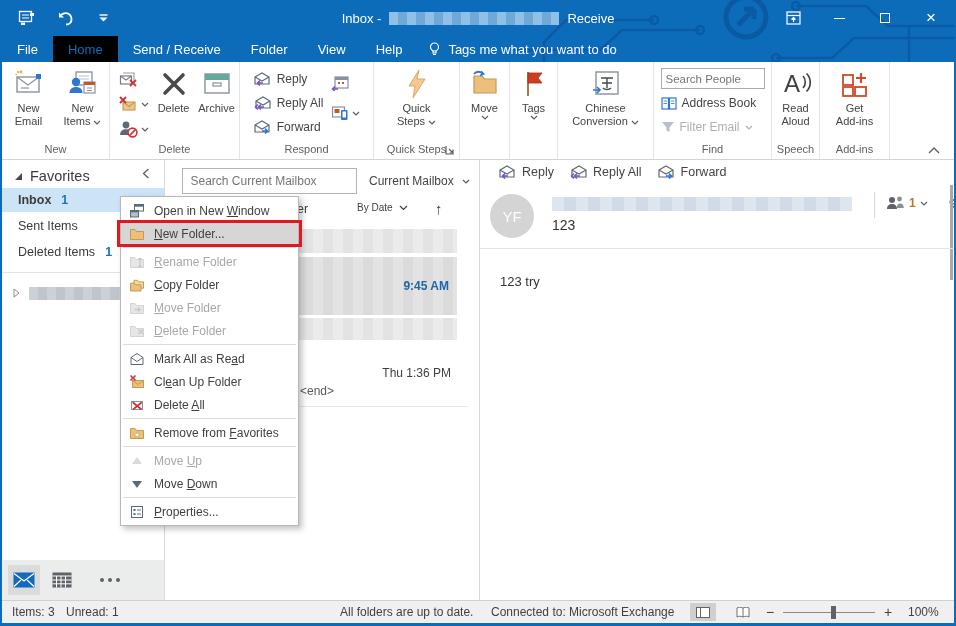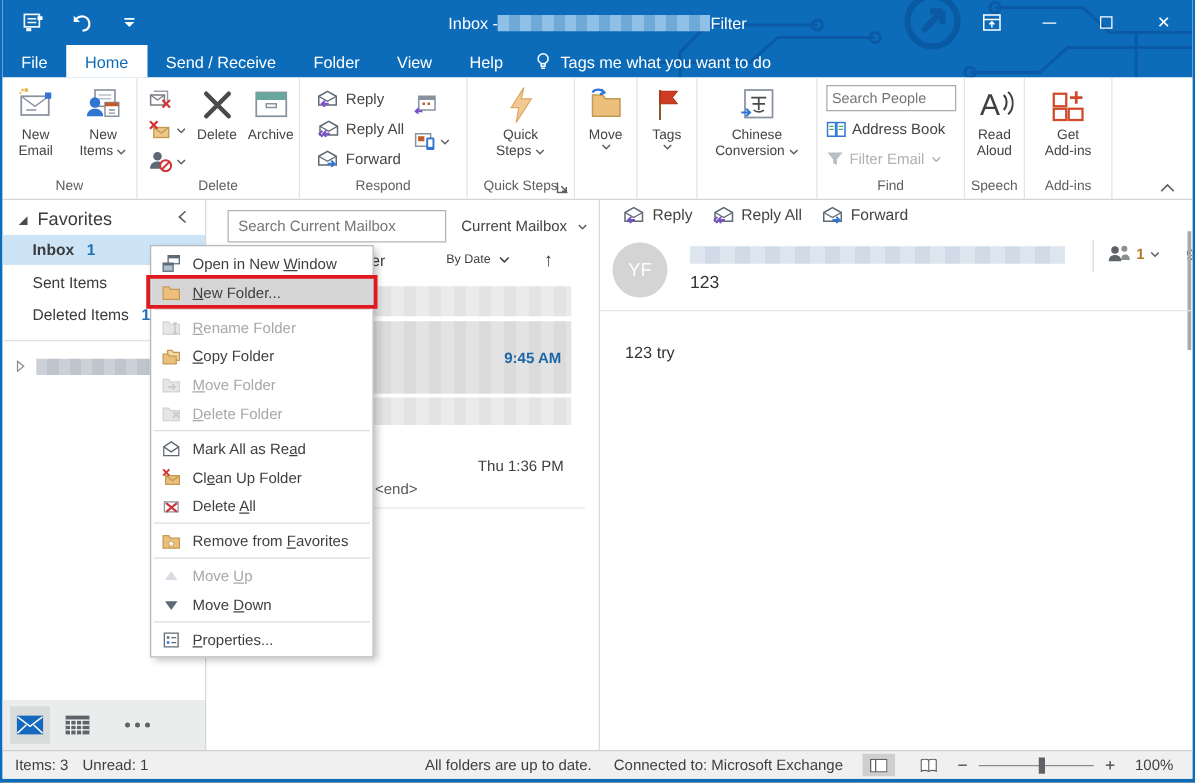--- a/index.html
+++ b/index.html
@@ -9,30 +9,30 @@
     font-family:"Liberation Sans","DejaVu Sans",sans-serif;color:#3f3f3f;
     border-left:2px solid #0d6cba;border-right:2px solid #0d6cba;border-bottom:3px solid #0d6cba;
   }
   
   .header{position:absolute;left:0;top:0;width:100%;height:62px;background:#0d6cba;}
   .header-pattern{position:absolute;right:0;top:0;width:440px;height:62px;pointer-events:none;}
   .titlebar{position:absolute;left:0;top:0;width:100%;height:36px;}
   .qat{position:absolute;left:14px;top:0;height:36px;display:flex;align-items:center;gap:16px;z-index:2;}
   .qat .qbtn{width:22px;height:22px;display:flex;align-items:center;justify-content:center;cursor:default;}
   .win-title{position:absolute;left:0;right:0;top:0;height:36px;display:flex;align-items:center;justify-content:center;
-    color:#fff;font-size:13px;gap:0;z-index:1;white-space:nowrap;}
+    color:#fff;font-size:13px;gap:8px;z-index:1;white-space:nowrap;}
   .win-controls{position:absolute;right:0;top:0;height:36px;display:flex;z-index:3;}
   .win-btn{width:46px;height:36px;display:flex;align-items:center;justify-content:center;color:#fff;}
   .win-btn .maxbox{width:10px;height:10px;border:1px solid #fff;}
   .win-btn .minbar{width:11px;height:1px;background:#fff;}
   .win-btn.close{font-size:17px;font-weight:400;}
   
   .tabrow{position:absolute;left:0;top:36px;width:100%;height:26px;display:flex;align-items:stretch;z-index:2;}
   .tab{color:#fff;font-size:13px;display:flex;align-items:center;padding:0 15px;white-space:nowrap;}
-  .tab.active{background:#ffffff;color:#0d6cba;}
+  .tab.active{background:#000000;color:#0d6cba;}
   .tellme{display:flex;align-items:center;gap:8px;color:#fff;font-size:13px;margin-left:12px;white-space:nowrap;}
   
   .ribbon{position:absolute;left:0;top:62px;width:100%;height:98px;background:#fff;border-bottom:1px solid #d4d4d4;display:flex;}
   .rg{border-right:1px solid #e4e4e4;display:flex;flex-direction:column;flex:0 0 auto;}
   .rg-content{flex:1;display:flex;justify-content:center;padding-top:4px;}
   .rg-label{height:18px;font-size:11px;color:#5e5e5e;text-align:center;line-height:16px;position:relative;white-space:nowrap;}
   .big-btn{width:52px;display:flex;flex-direction:column;align-items:center;font-size:11px;color:#444;line-height:13px;text-align:center;}
   .big-btn .bicon{height:36px;display:flex;align-items:center;justify-content:center;}
   .chev{display:inline-block;}
   .small-col{display:flex;flex-direction:column;gap:3px;padding:2px 4px 0 8px;}
@@ -44,21 +44,21 @@
   .find-row{height:20px;display:flex;align-items:center;gap:5px;font-size:12px;color:#444;text-align:center;}
   .find-row.disabled{color:#b0b0b0;}
   .search-people-input{width:104px;height:21px;border:1px solid #ababab;font-size:11.5px;color:#444;padding:0 4px;
     font-family:"Liberation Sans","DejaVu Sans",sans-serif;}
   .ribbon-collapse{position:absolute;right:14px;bottom:5px;}
   
   .main{position:absolute;left:0;top:160px;width:100%;height:440px;display:flex;background:#fff;}
   .sidebar{position:relative;width:163px;border-right:1px solid #d8d8d8;flex:0 0 auto;}
   .fav-header{position:absolute;left:12px;top:8px;display:flex;align-items:center;gap:7px;font-size:14.5px;color:#3b3b3b;}
   .side-collapse{position:absolute;left:140px;top:8px;}
-  .side-item{position:absolute;left:0;width:100%;height:24px;display:flex;align-items:center;padding-left:24px;font-size:12.5px;color:#3b3b3b;gap:10px;}
+  .side-item{position:absolute;left:0;width:100%;height:24px;display:flex;align-items:center;padding-left:16px;font-size:12.5px;color:#3b3b3b;gap:10px;}
   .side-item.selected{background:#cde4f6;}
   .side-item .fcount{color:#2071b8;font-weight:bold;}
   .side-sep{position:absolute;left:0;top:112px;width:163px;border-top:1px solid #e2e2e2;}
   .acct-row{position:absolute;left:0;top:122px;width:100%;height:22px;}
   .navrow{position:absolute;left:0;bottom:0;width:162px;height:40px;background:#ebecec;display:flex;align-items:center;}
   .nav-tile{width:32px;height:30px;display:flex;align-items:center;justify-content:center;margin-left:6px;}
   .nav-tile.active{background:#dadbdb;}
   .nav-dots{display:flex;gap:4px;margin-left:22px;}
   .nav-dots i{width:4px;height:4px;border-radius:50%;background:#5f6368;}
   
@@ -154,21 +154,21 @@
               <path d="M0.5 1 h8" stroke="#fff" stroke-width="1.4"></path>
               <path d="M0.5 3.5 L4.5 7.5 L8.5 3.5 Z" fill="#fff"></path>
             </svg>
         </span>
       </div>
       <div class="win-title">
         <span>Inbox -</span>
         <span class="px" style="position:relative;display:inline-block;width:170px;height:13px;
           background:repeating-linear-gradient(90deg,#8fc0e8 0 9px,#6fa9d8 9px 18px);
           background-blend-mode:normal;"></span>
-        <span>Filter</span>
+        <span>Receive</span>
       </div>
       <div class="win-controls">
         <span class="win-btn">
           <svg width="15" height="14" viewBox="0 0 15 14">
               <rect x="1" y="1" width="13" height="12" fill="none" stroke="#fff" stroke-width="1.2"></rect>
               <path d="M1 4.5 h13" stroke="#fff" stroke-width="1.2"></path>
               <path d="M7.5 11 V6.5 M5.5 8.5 L7.5 6.5 L9.5 8.5" stroke="#fff" stroke-width="1.2" fill="none"></path>
             </svg>
         </span>
         <span class="win-btn">

